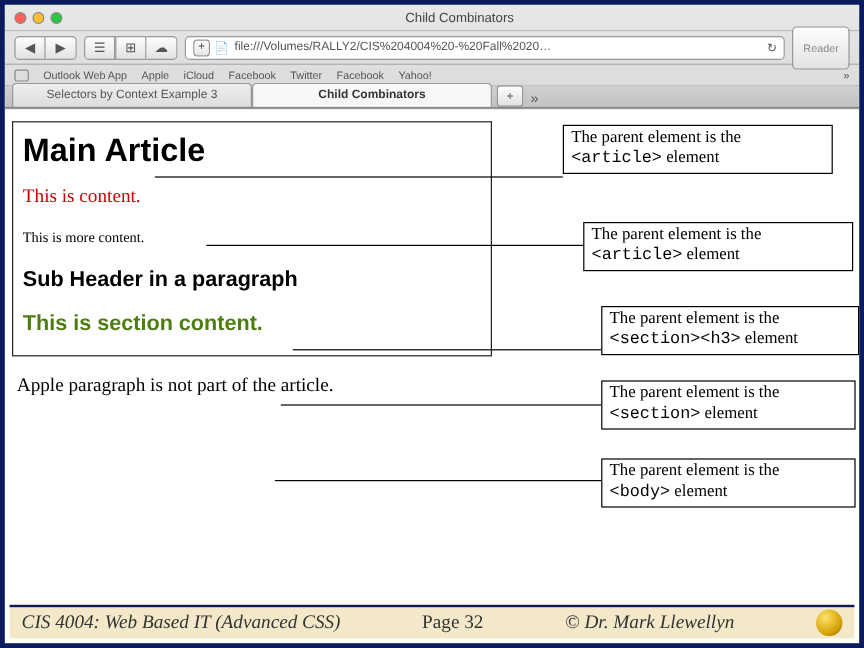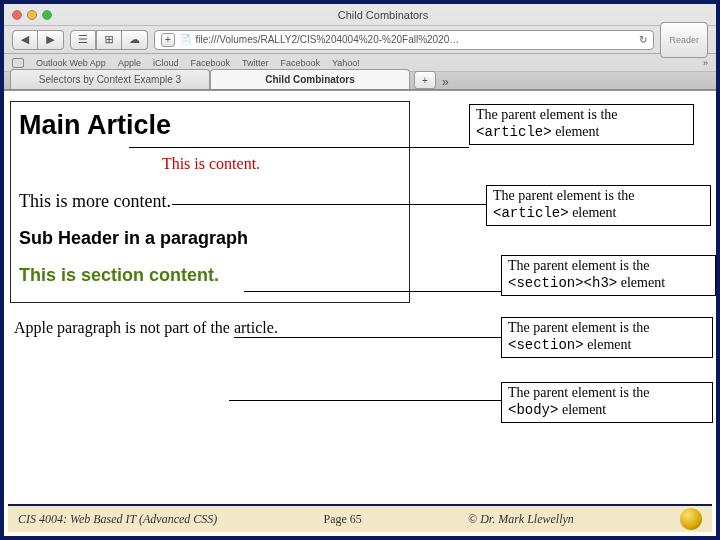--- a/index.html
+++ b/index.html
@@ -84,24 +84,23 @@
   h1.main {
     font-family: Arial, sans-serif;
     font-size: 27px;
     font-weight: bold;
     margin: 2px 0 14px 2px;
   }
   p.red1 {
     color: #c00;
     font-size: 16px;
     margin: 0 0 18px 2px;
-    text-align: center;
   }
   p.body {
-    font-size: 18px;
+    font-size: 12px;
     color:#000;
     margin: 0 0 16px 2px;
   }
   p.sub {
     font-family: Arial, sans-serif;
     font-size: 18px;
     font-weight:bold;
     margin: 0 0 16px 2px;
   }
   p.red2 {
@@ -130,21 +129,21 @@
   .callout .code{font-family:"Courier New",monospace}
 
   
   .line{position:absolute;background:#000;height:1px;z-index:3}
 
   
   .footer{
     position:absolute;left:4px;right:4px;bottom:4px;height:28px;
     background:#f3e8c8;border-top:2px solid #0a1a5c;
     display:flex;align-items:center;justify-content:space-between;
-    padding:0 10px;font-family:"Times New Roman",serif;font-size:12px;font-style:italic;color:#333;
+    padding:0 10px;font-family:"Times New Roman",serif;font-size:16px;font-style:italic;color:#333;
   }
   .footer .left,.footer .mid,.footer .right{font-style:italic}
   .footer .mid{font-style:normal}
   .seal{width:22px;height:22px;border-radius:50%;background:radial-gradient(circle at 35% 30%,#fce26a,#d4a100 65%,#7a5a00);font-size:0}
 </style>
 </head>
 <body>
 
 <div class="chrome">
   <div class="titlebar">
@@ -228,16 +227,16 @@
 </div>
 
 <div class="line" style="top:143px;left:125px;width:340px"></div>
 <div class="line" style="top:200px;left:168px;width:314px"></div>
 <div class="line" style="top:287px;left:240px;width:257px"></div>
 <div class="line" style="top:333px;left:230px;width:267px"></div>
 <div class="line" style="top:396px;left:225px;width:272px"></div>
 
 <div class="footer">
   <span class="left">CIS 4004: Web Based IT (Advanced CSS)</span>
-  <span class="mid">Page 65</span>
+  <span class="mid">Page 32</span>
   <span class="right">© Dr. Mark Llewellyn</span>
   <span class="seal"></span>
 </div>
 
 </body></html>

